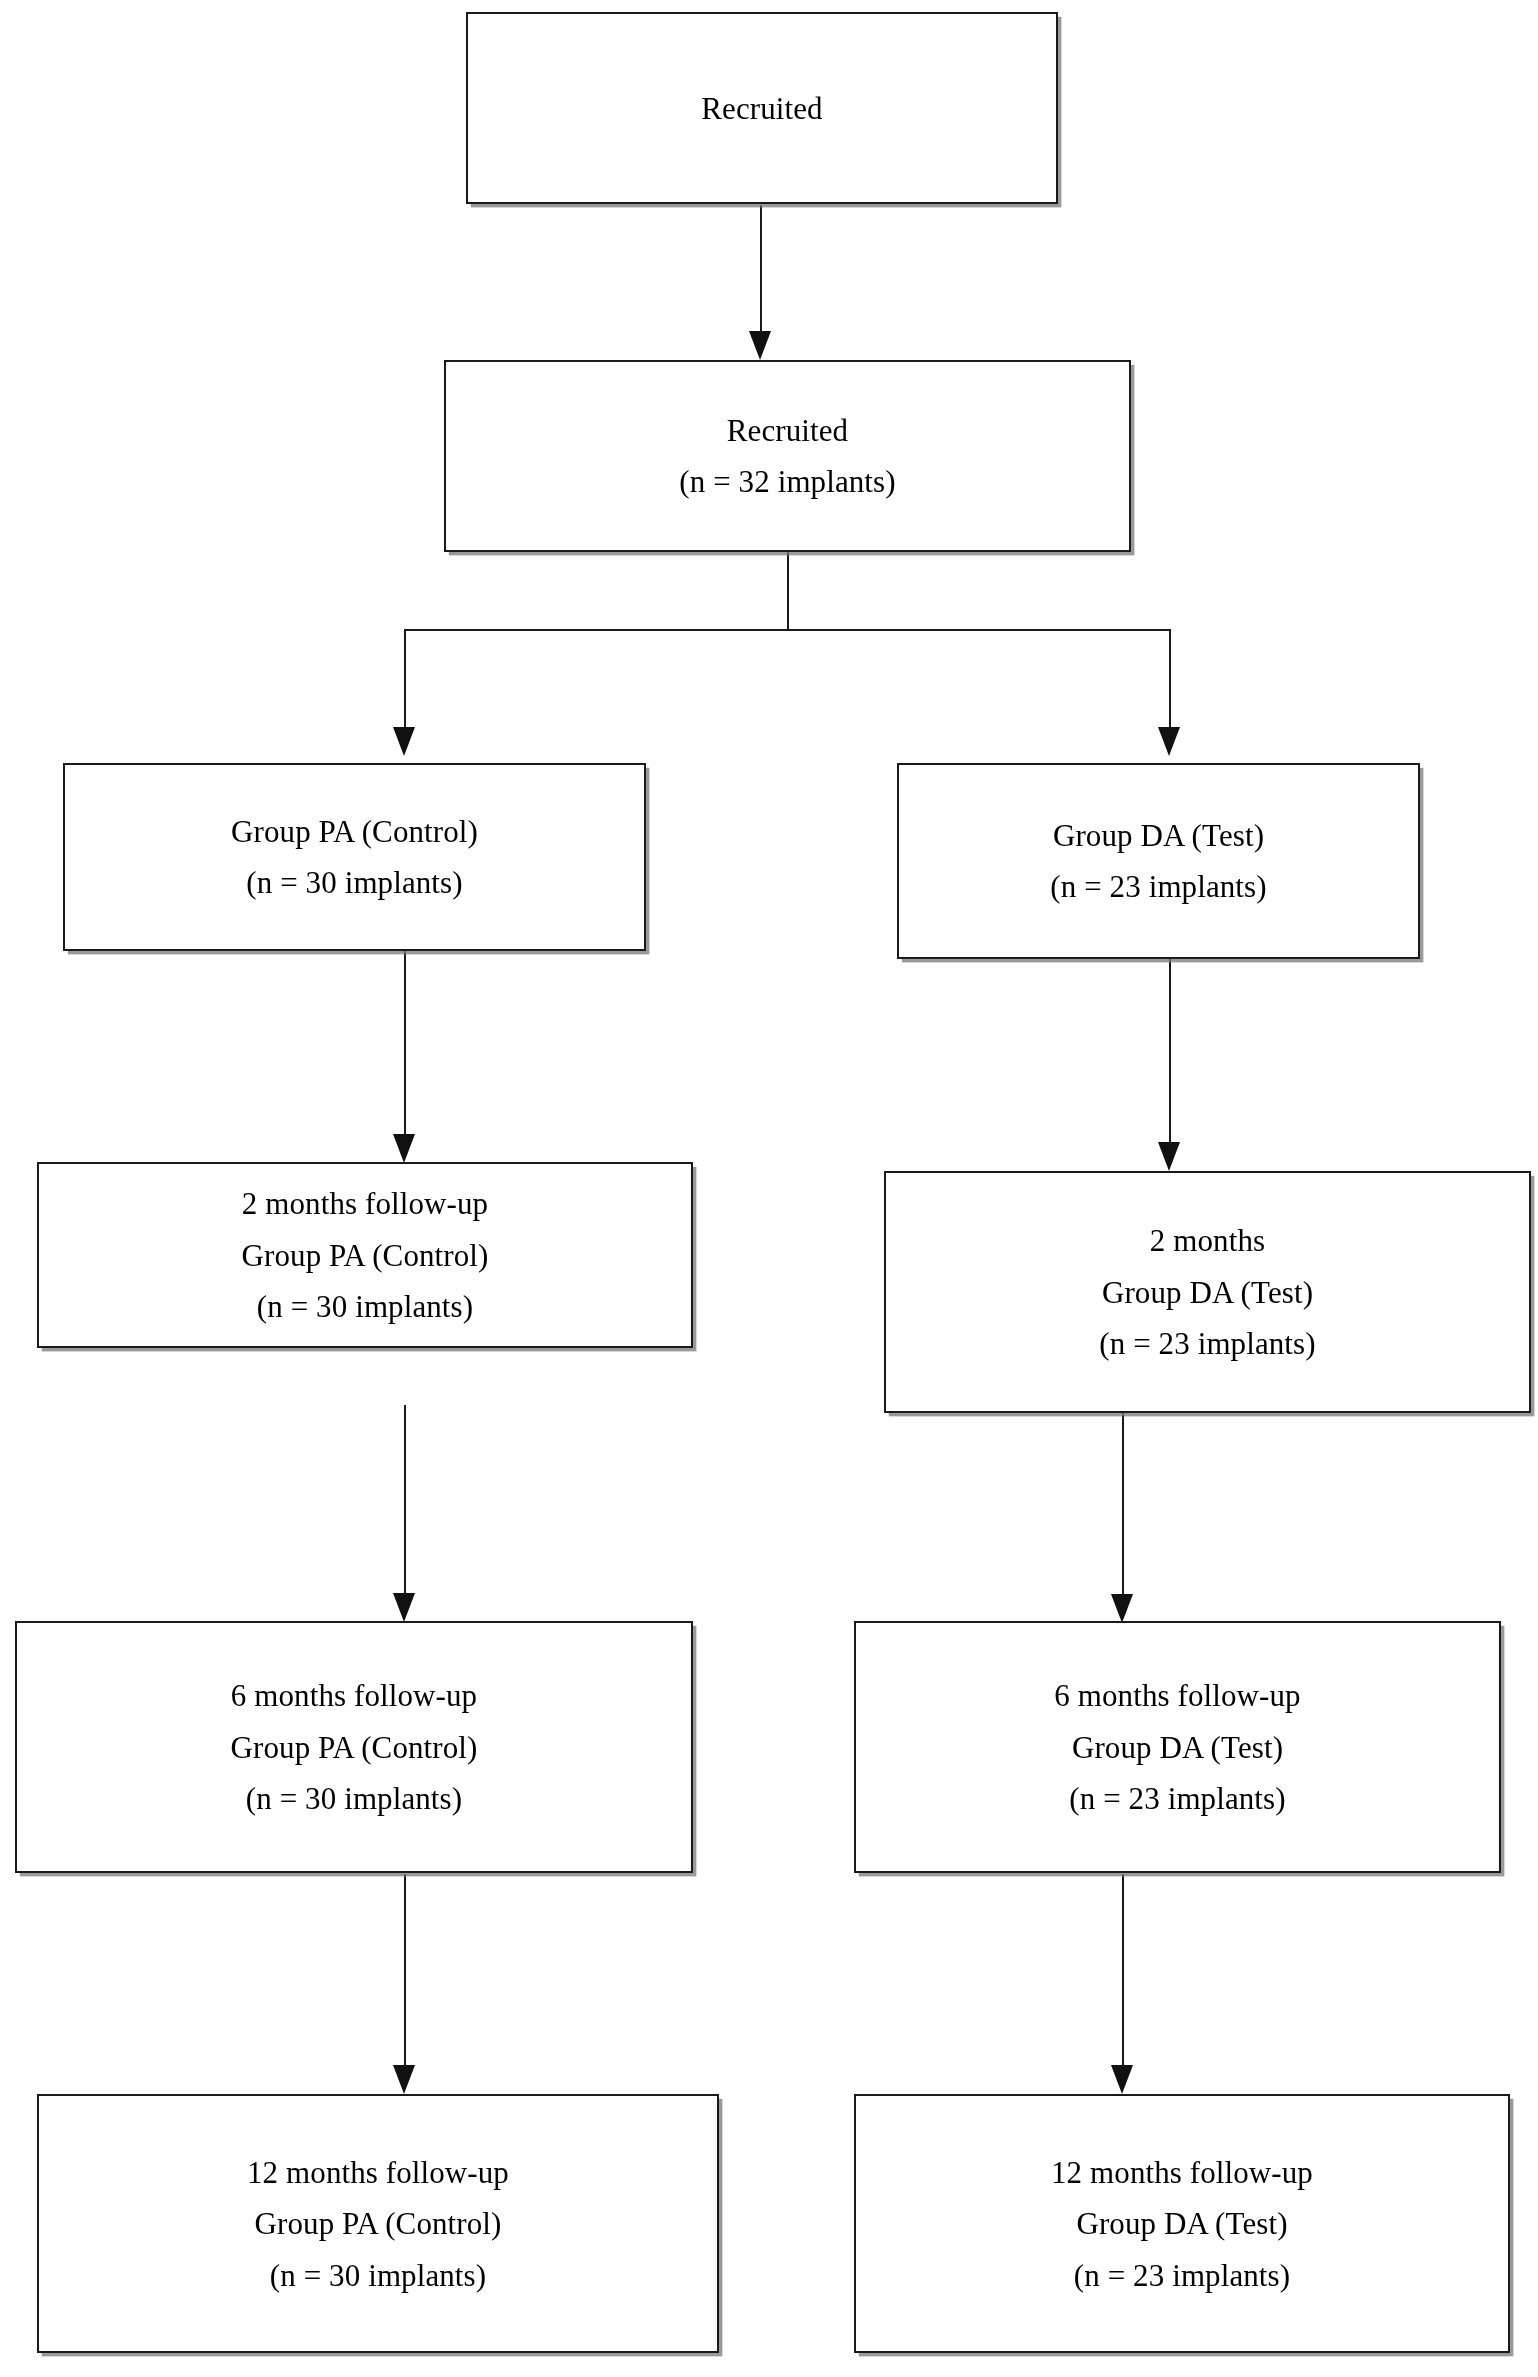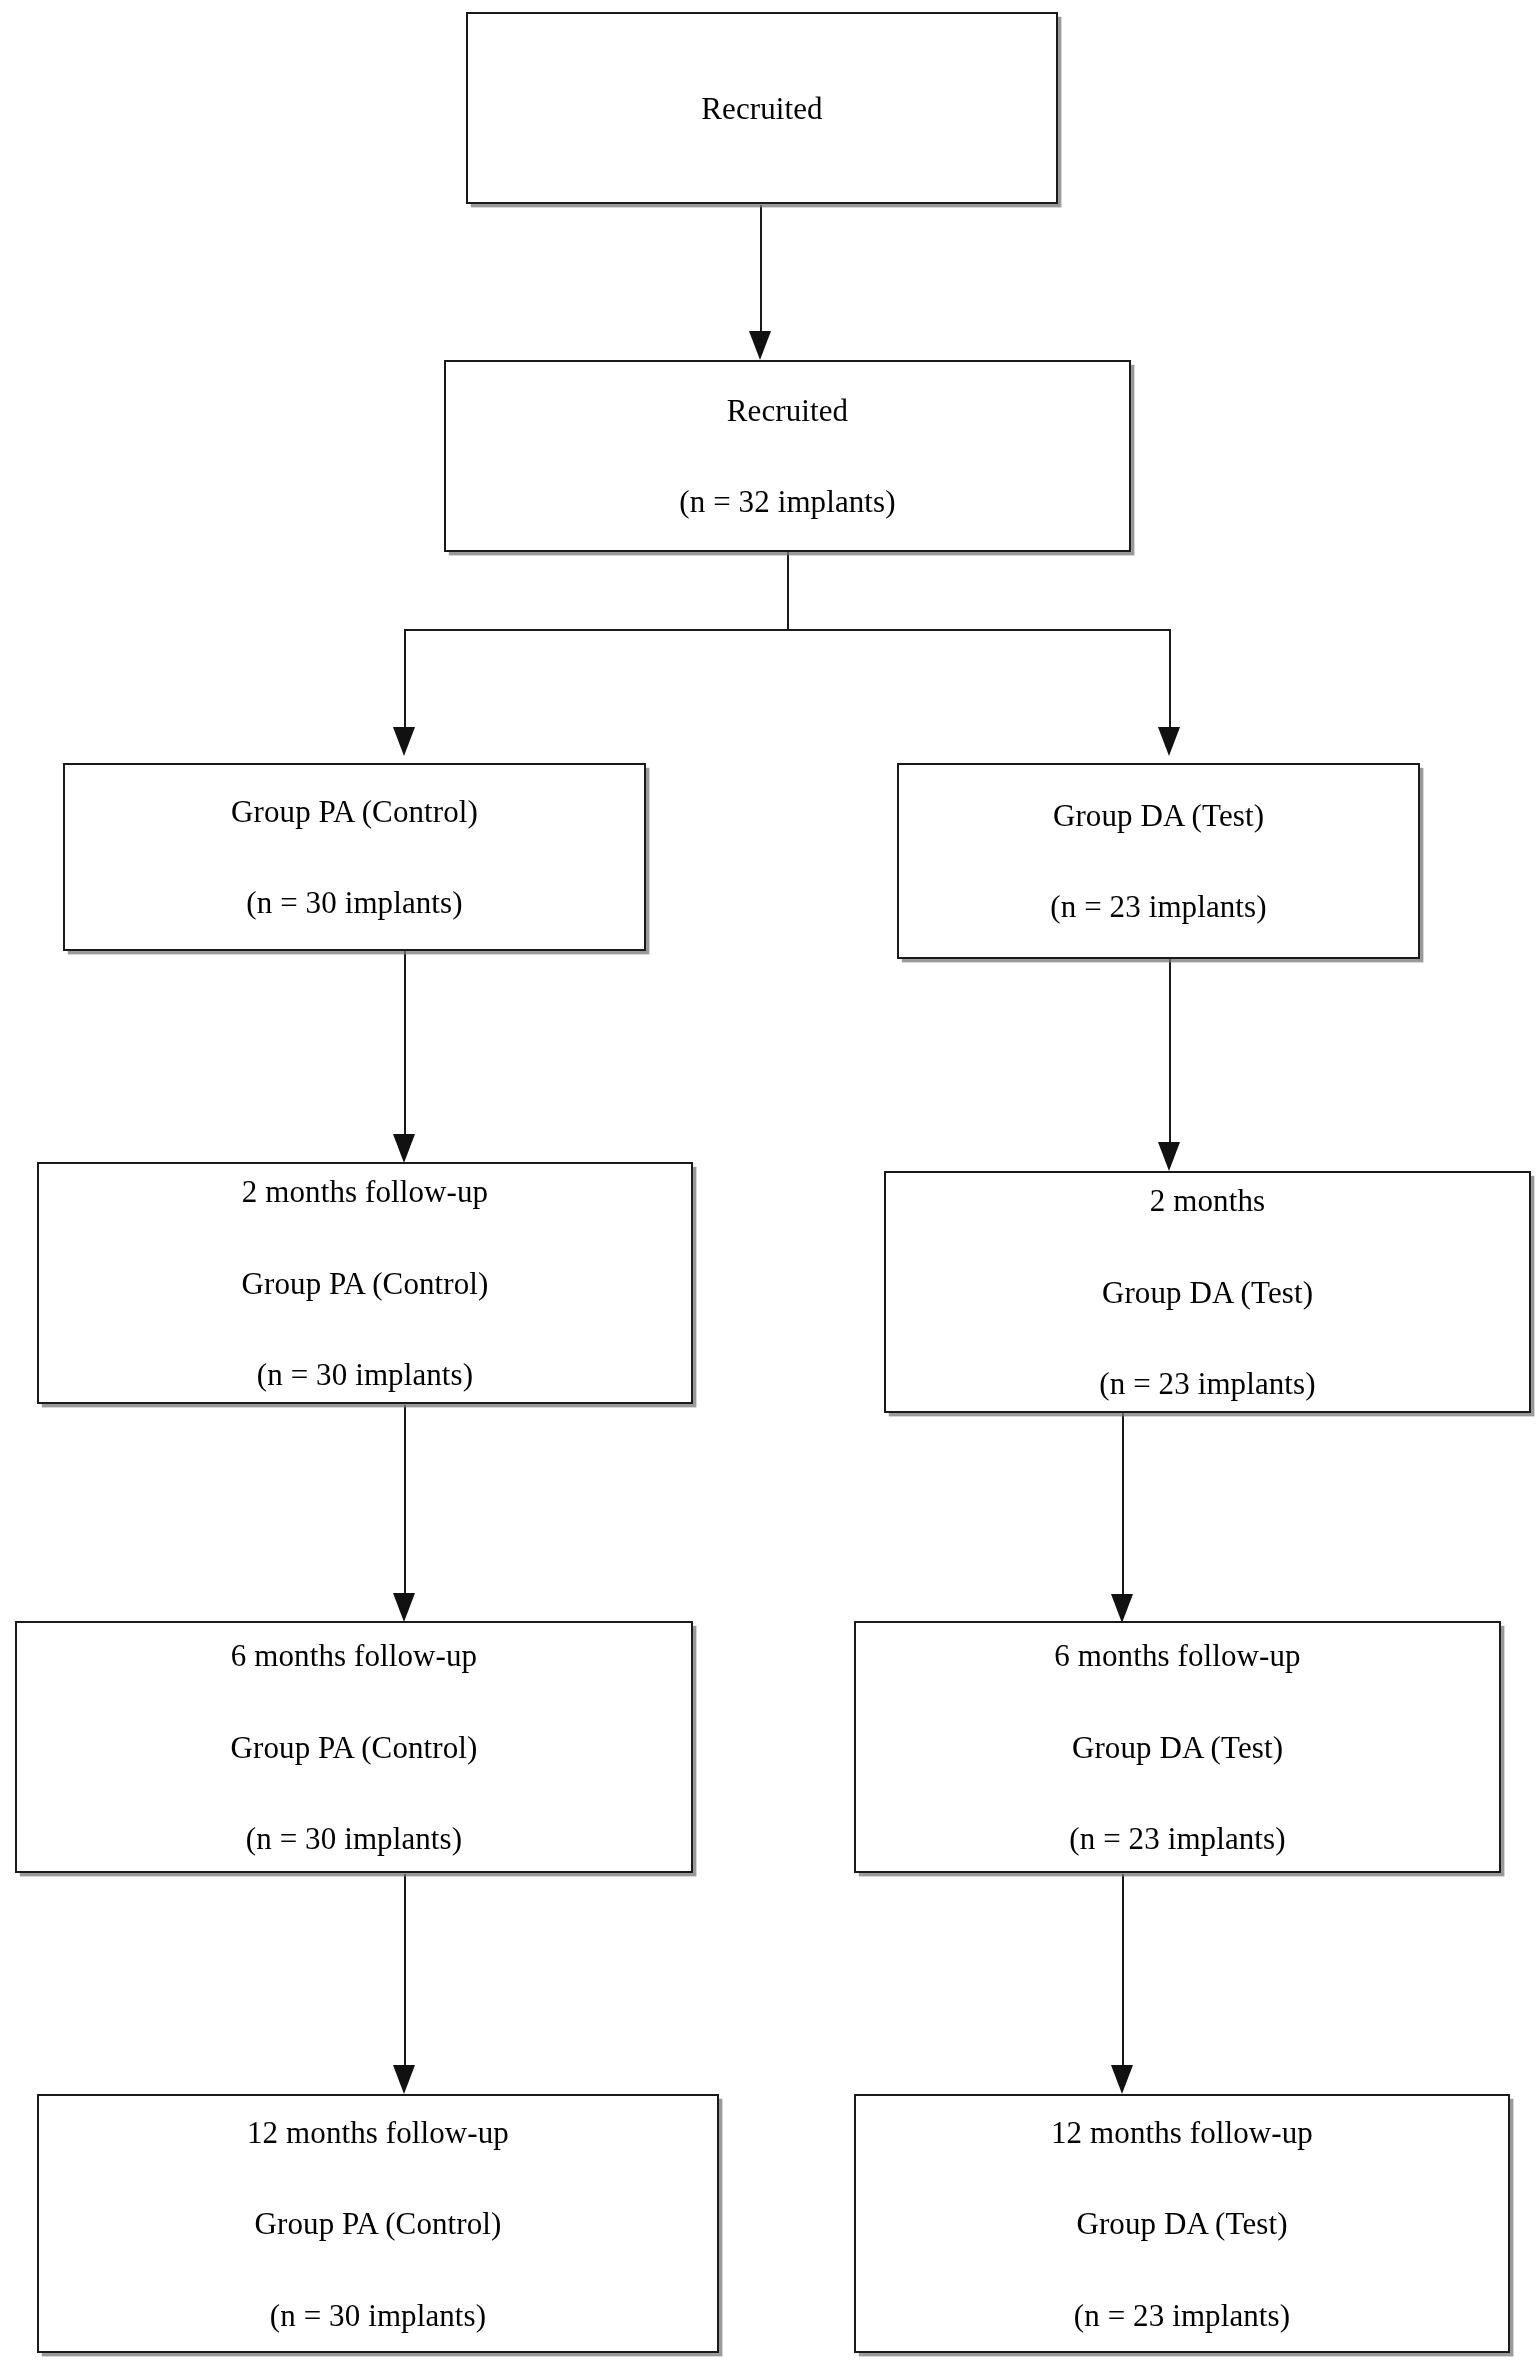--- a/index.html
+++ b/index.html
@@ -17,21 +17,20 @@
     box-sizing:border-box;
     background:#ffffff;
     border:2px solid #1a1a1a;
     box-shadow:4.1px 4.1px 0 -0.7px rgba(120,120,120,0.75);
     display:flex;
     flex-direction:column;
     align-items:center;
     justify-content:center;
     text-align:center;
     z-index:4;
-    gap:40px;
   }
   .node .ln{
     display:block;
     width:100%;
     font-size:31px;
     line-height:1.0;
     letter-spacing:0.1px;
     white-space:nowrap;
   }
   .node .ln + .ln{margin-top:20.5px;}
@@ -91,21 +90,21 @@
     <span class="ln">Group DA (Test)</span>
     <span class="ln">(n = 23 implants)</span>
   </div>
 
   <div class="vline" style="left:404px;top:951px;height:185px;"></div>
   <div class="arrowhead" style="left:393px;top:1134px;"></div>
 
   <div class="vline" style="left:1169px;top:959px;height:185px;"></div>
   <div class="arrowhead" style="left:1158px;top:1142px;"></div>
 
-  <div class="node" style="left:37px;top:1162px;width:656px;height:242px;">
+  <div class="node" style="left:37px;top:1162px;width:656px;height:186px;">
     <span class="ln">2 months follow-up</span>
     <span class="ln">Group PA (Control)</span>
     <span class="ln">(n = 30 implants)</span>
   </div>
 
   <div class="node" style="left:854px;top:1171px;width:647px;height:242px;margin-left:30px;">
     <span class="ln">2 months</span>
     <span class="ln">Group DA (Test)</span>
     <span class="ln">(n = 23 implants)</span>
   </div>

